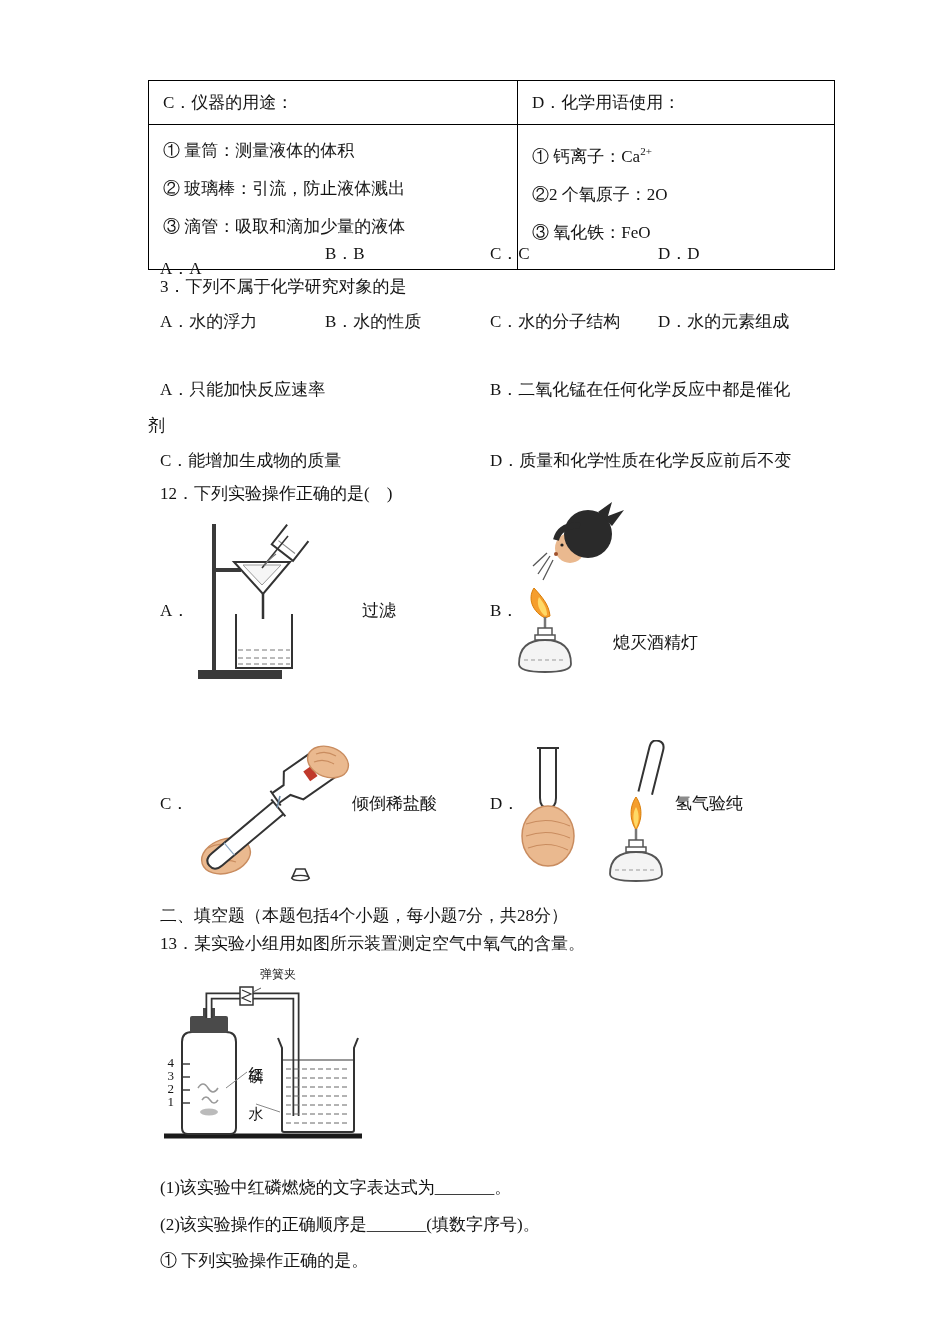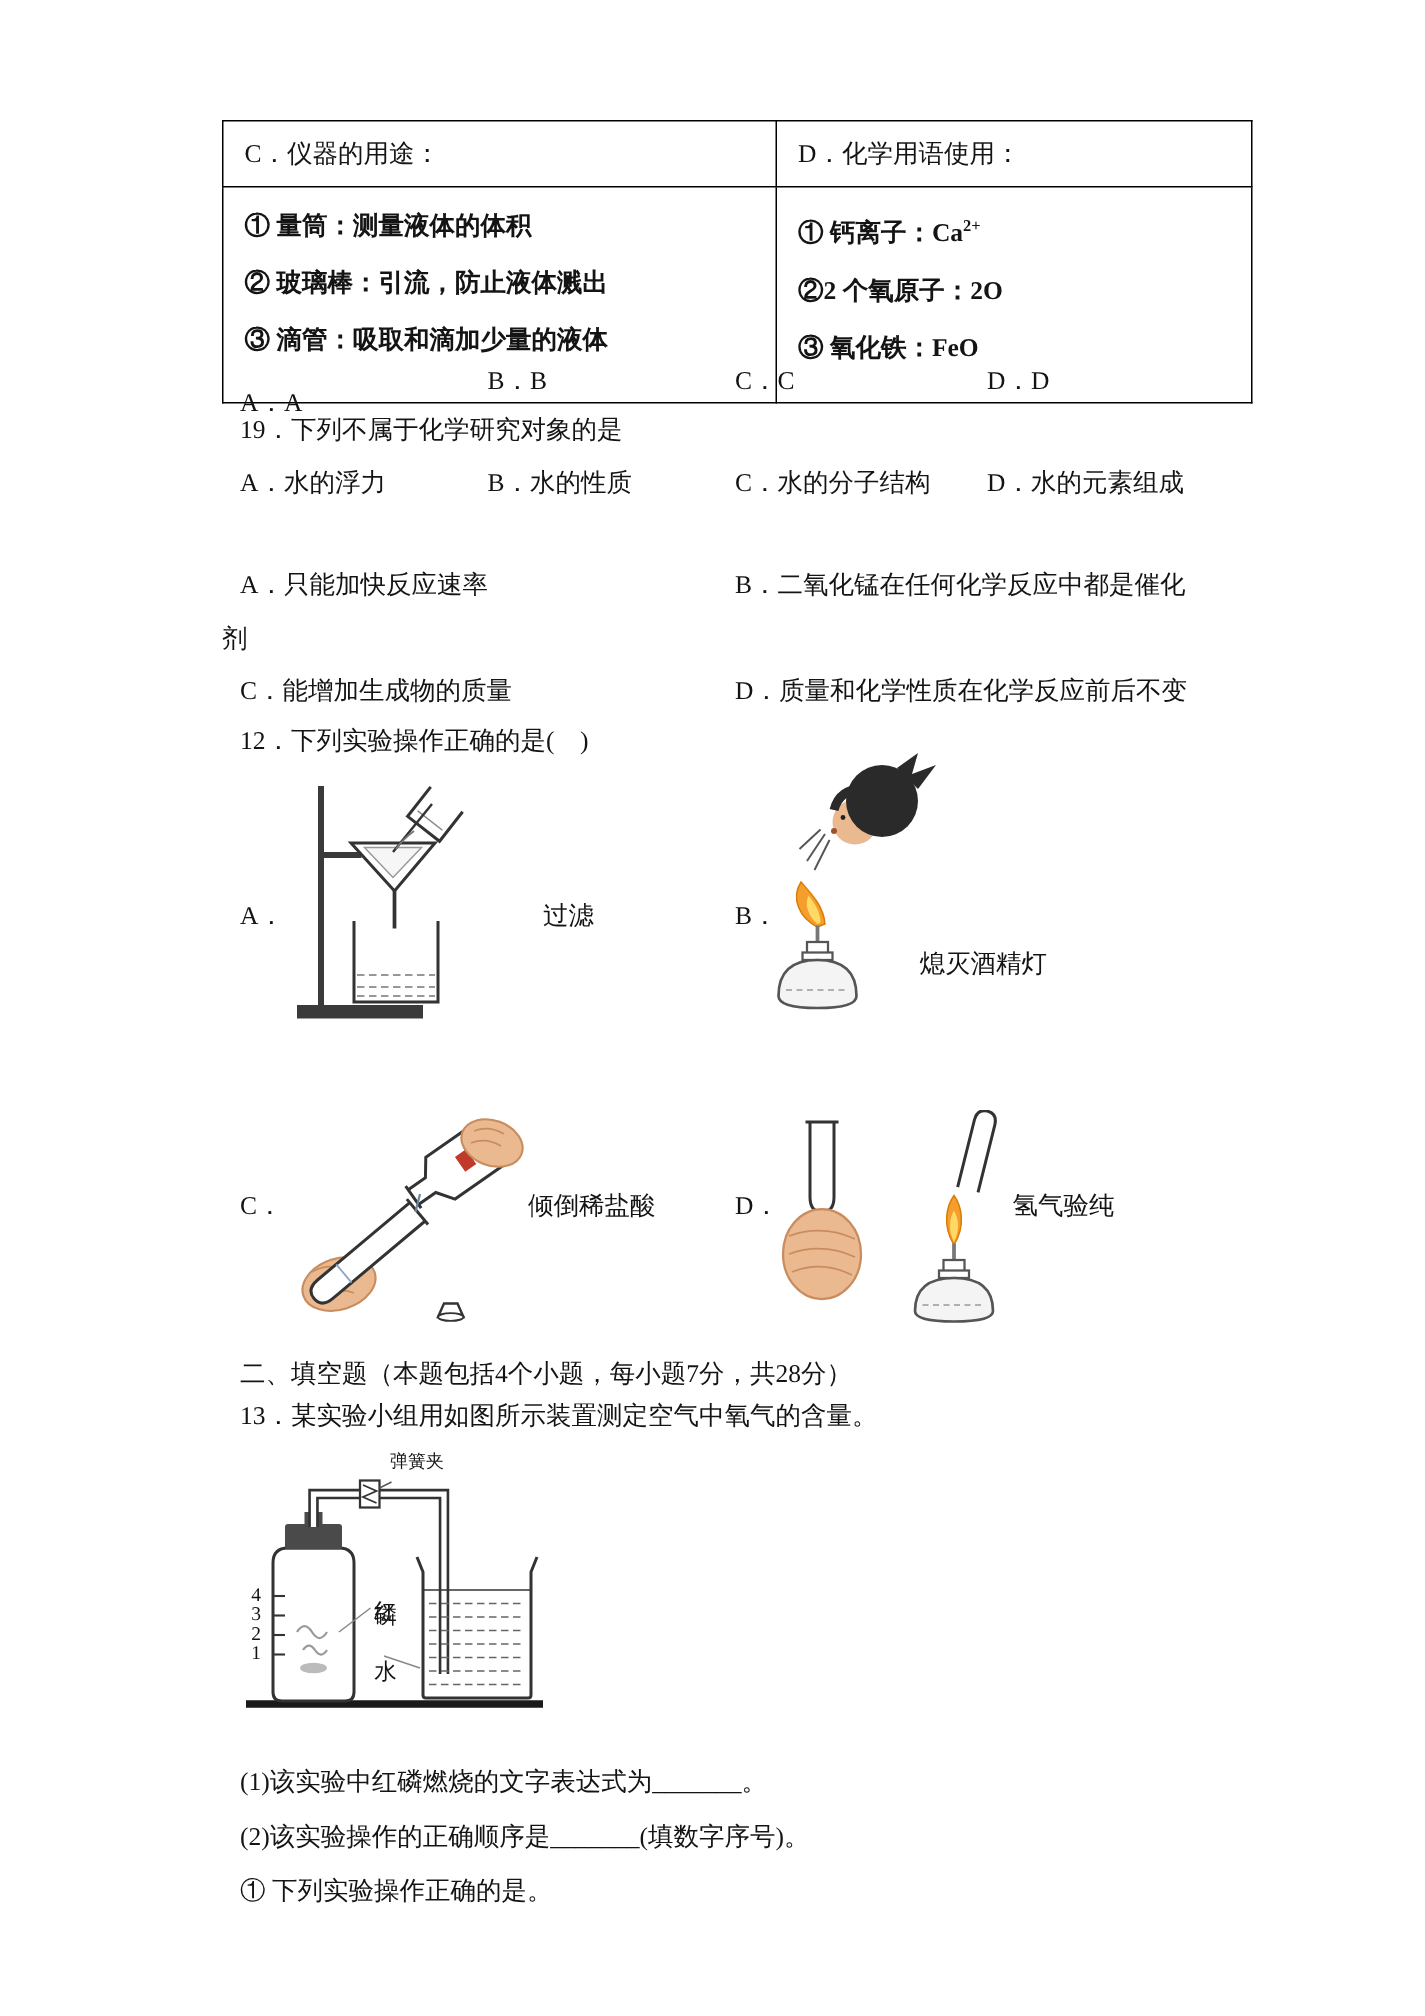--- a/index.html
+++ b/index.html
@@ -18,21 +18,21 @@
     border-collapse:collapse;table-layout:fixed;
   }
   .qtable td{
     border:1.4px solid #000;
     vertical-align:top;
     padding:10px 14px;
     font-size:17px;
   }
   .qtable .col-c{width:340px;}
   .qtable .col-d{width:288px;}
-  .cell-item{margin:4px 0 14px 0;line-height:24px;white-space:nowrap;font-weight:bold;}
+  .cell-item{margin:4px 0 14px 0;line-height:24px;white-space:nowrap;}
   sup{font-size:11px;}
   .fig{position:absolute;}
   .vert{
     position:absolute;
     writing-mode:vertical-rl;
     text-orientation:upright;
     letter-spacing:3px;
     font-size:15px;
     white-space:nowrap;
   }
@@ -63,21 +63,21 @@
       </td>
     </tr>
   </tbody>
     </table>
 
   <div class="line" style="left:160px;top:258px;">A．A</div>
   <div class="line" style="left:325px;top:243px;">B．B</div>
   <div class="line" style="left:490px;top:243px;">C．C</div>
   <div class="line" style="left:658px;top:243px;">D．D</div>
 
-  <div class="line" style="left:160px;top:276px;">19．下列不属于化学研究对象的是</div>
+  <div class="line" style="left:160px;top:276px;">3．下列不属于化学研究对象的是</div>
   <div class="line" style="left:160px;top:311px;">A．水的浮力</div>
   <div class="line" style="left:325px;top:311px;">B．水的性质</div>
   <div class="line" style="left:490px;top:311px;">C．水的分子结构</div>
   <div class="line" style="left:658px;top:311px;">D．水的元素组成</div>
 
   <div class="line" style="left:160px;top:379px;">A．只能加快反应速率</div>
   <div class="line" style="left:490px;top:379px;">B．二氧化锰在任何化学反应中都是催化</div>
   <div class="line" style="left:148px;top:415px;">剂</div>
   <div class="line" style="left:160px;top:450px;">C．能增加生成物的质量</div>
   <div class="line" style="left:490px;top:450px;">D．质量和化学性质在化学反应前后不变</div>

